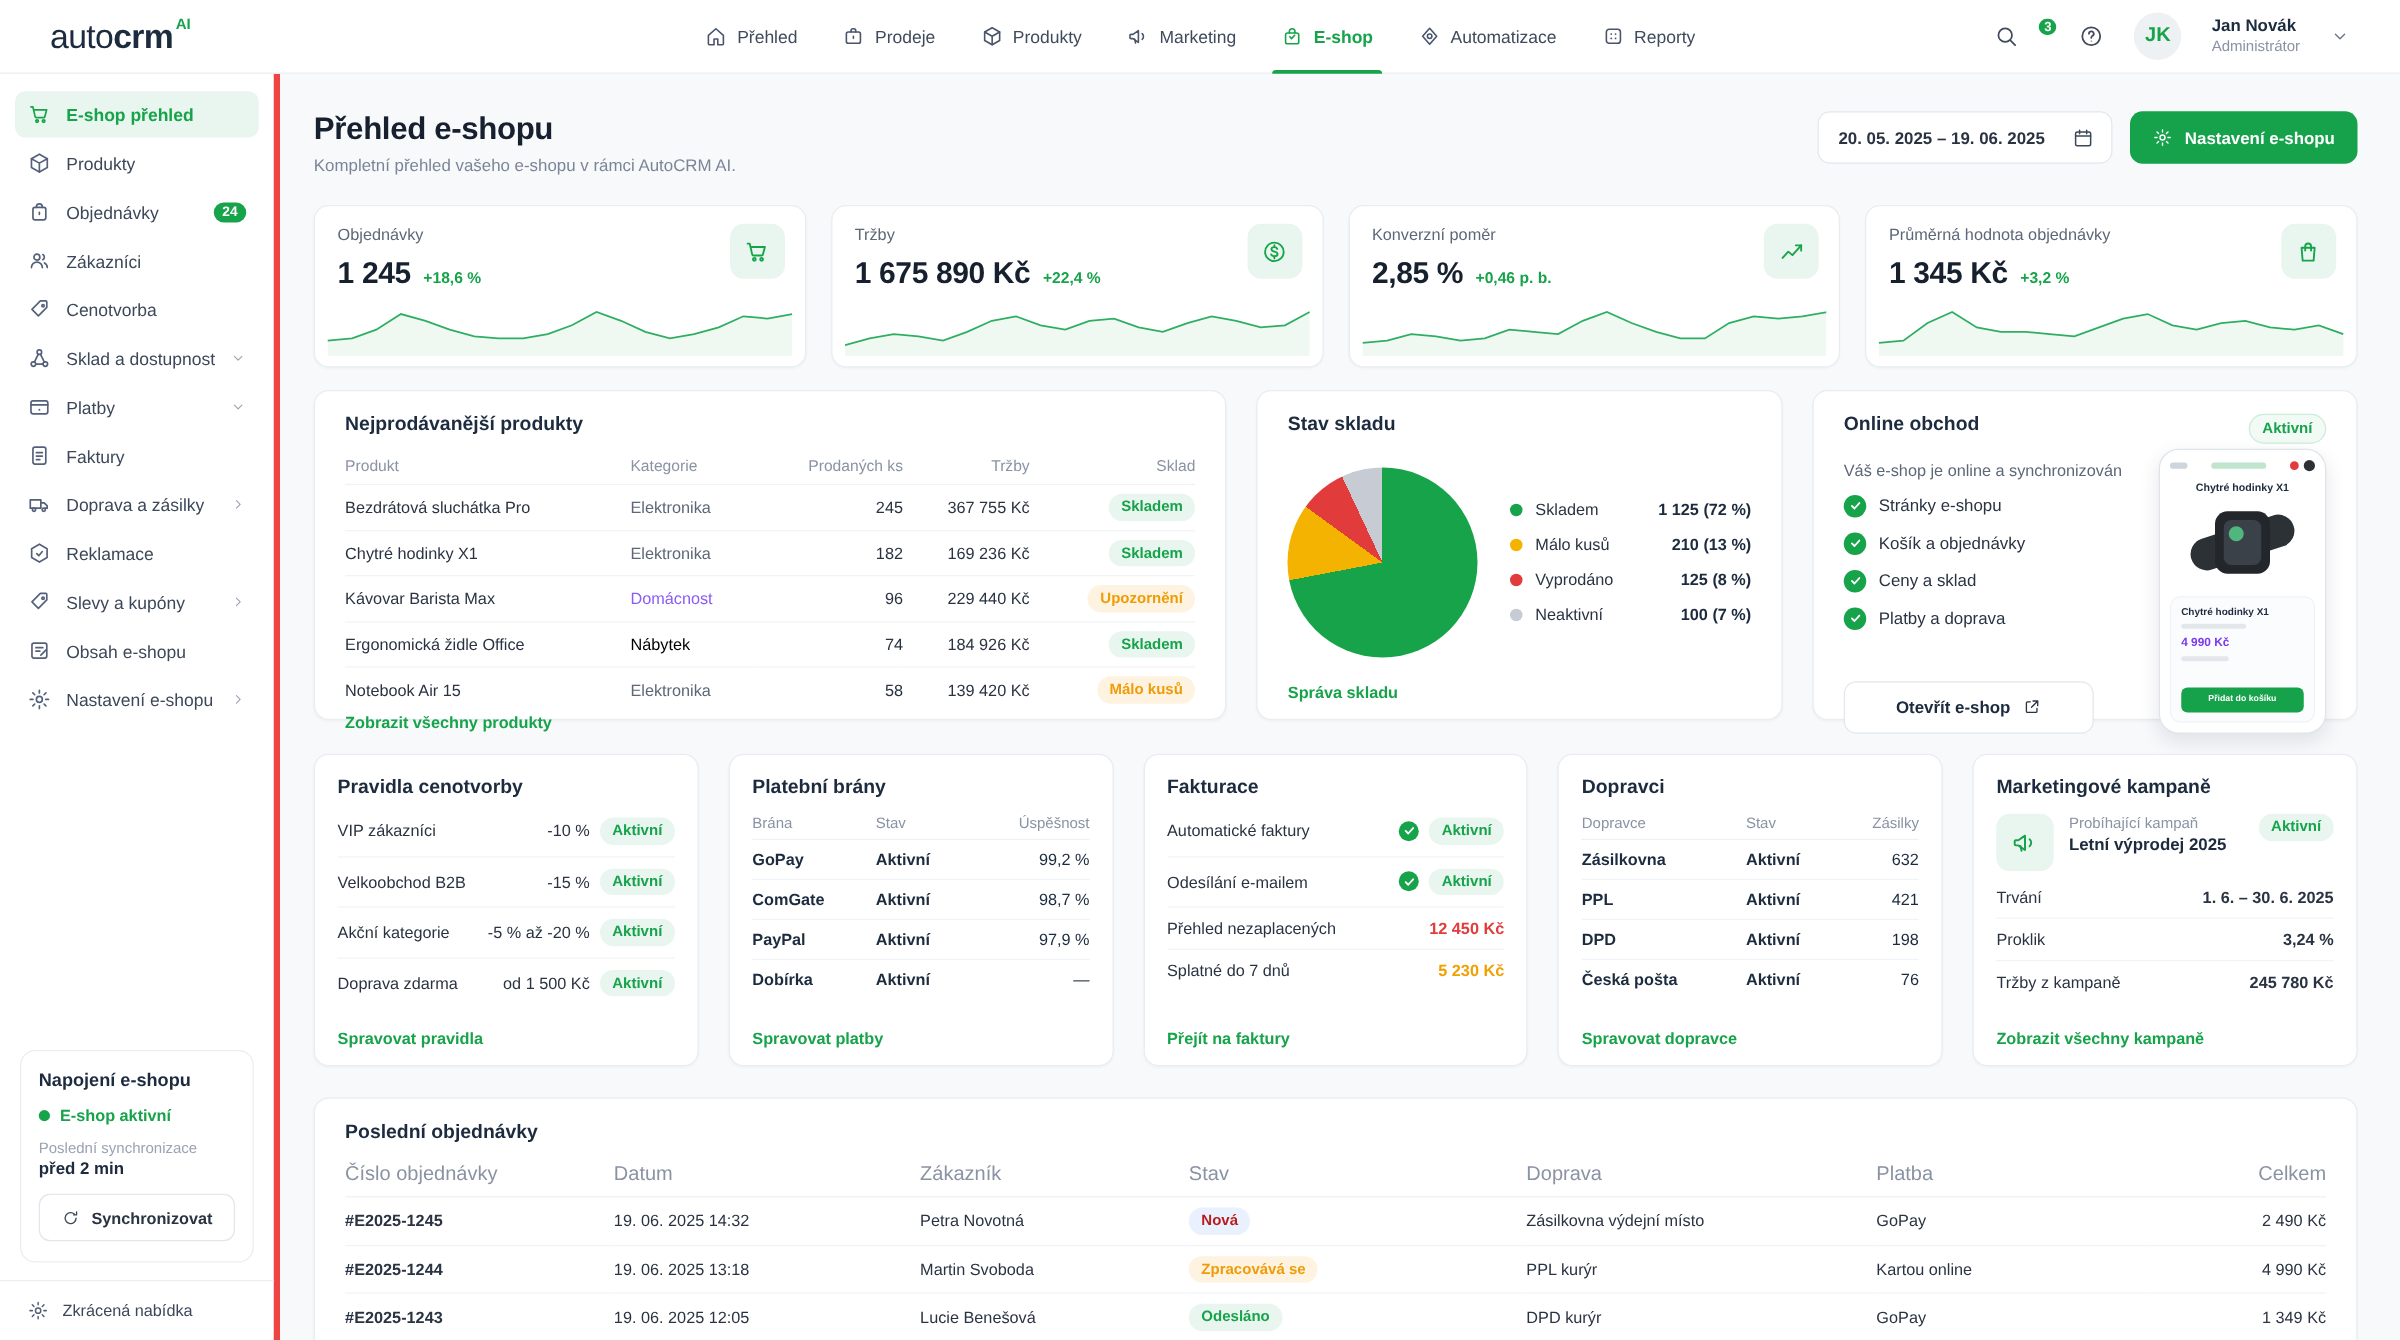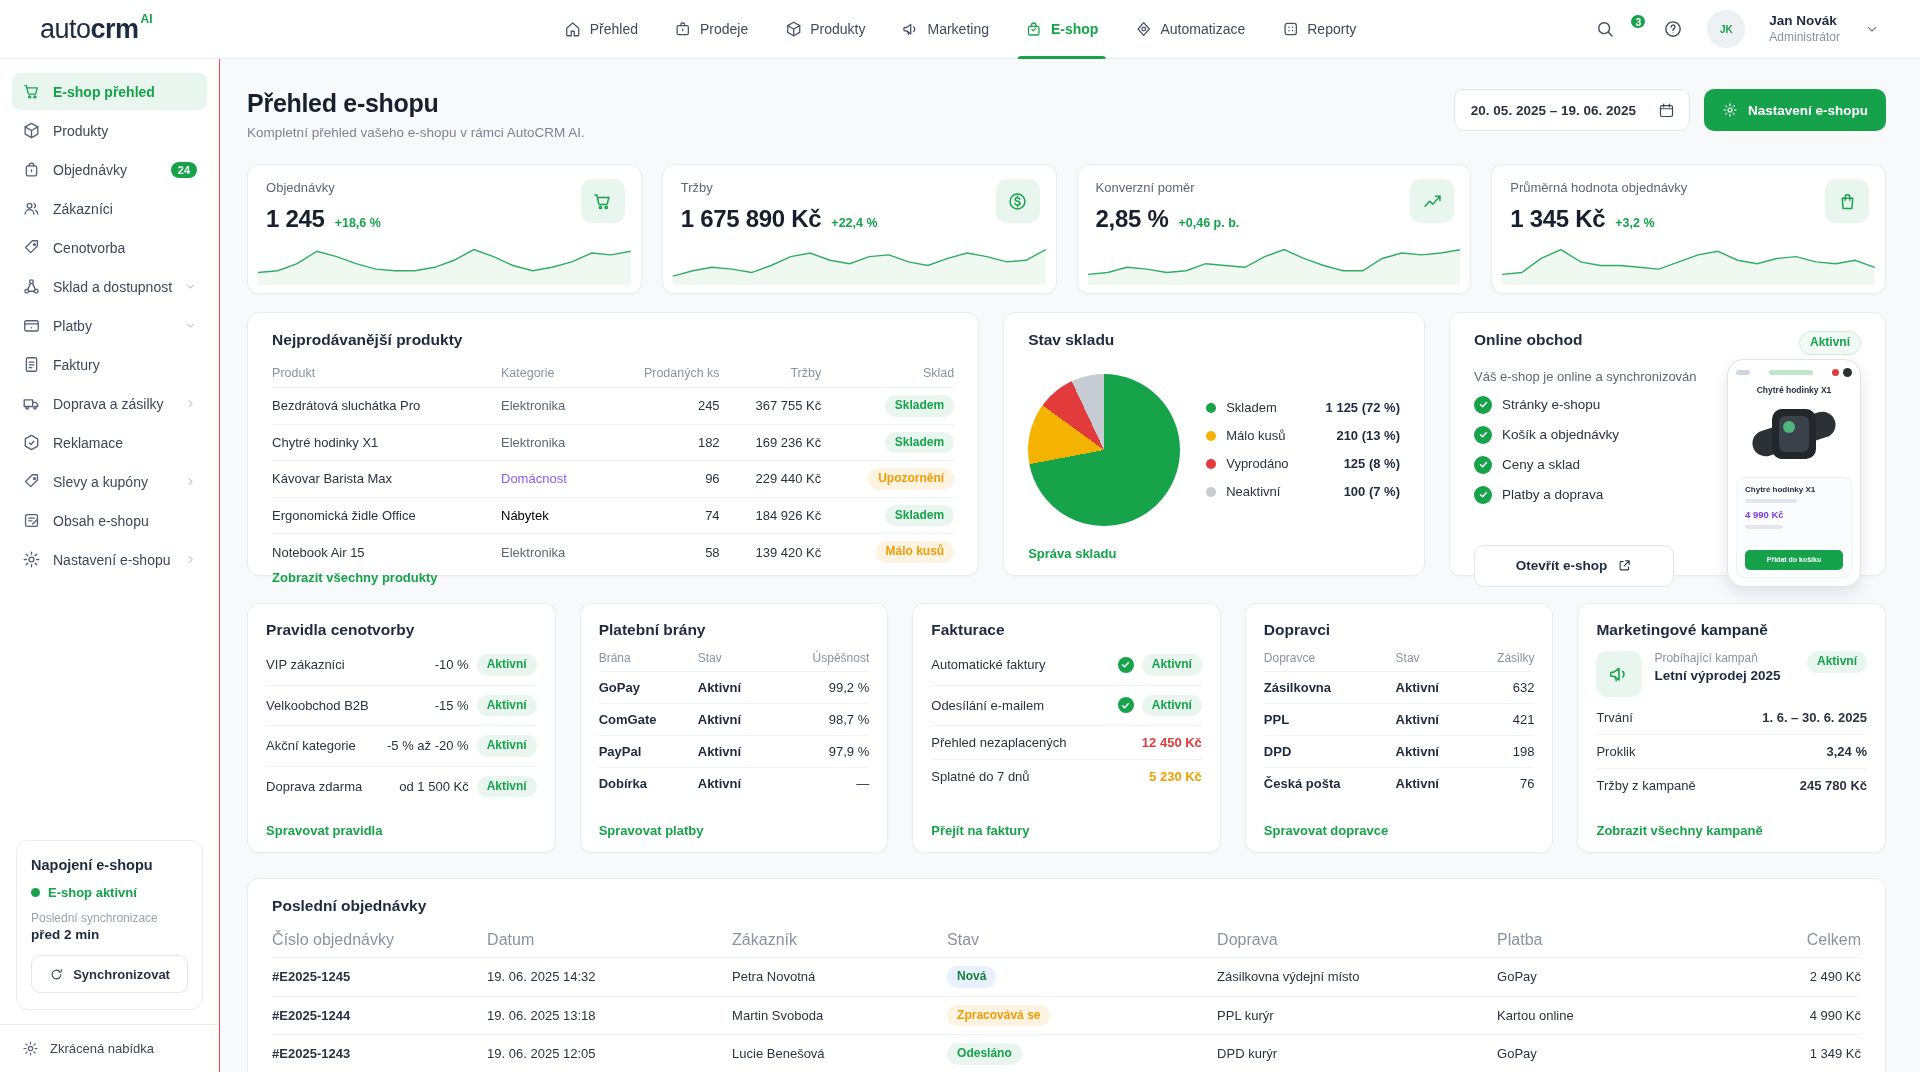--- a/index.html
+++ b/index.html
@@ -17,29 +17,29 @@
   .nav-center { position:absolute; left:50%; transform:translateX(-50%); display:flex; gap:10px; height:100%; }
   .nav-item { display:flex; align-items:center; gap:8px; padding:0 13px; font-size:14px; font-weight:500; color:#3f4a5c; cursor:pointer; position:relative; height:100%; }
   .nav-item .icon { width:18px; height:18px; color:#48546a; }
   .nav-item.active { color:#16a34a; font-weight:600; }
   .nav-item.active .icon { color:#16a34a; }
   .nav-item.active::after { content:""; position:absolute; left:6px; right:6px; bottom:-1px; height:3px; background:#16a34a; border-radius:3px 3px 0 0; }
   .topnav-right { margin-left:auto; display:flex; align-items:center; gap:24px; }
   .tn-ic { width:20px; height:20px; color:#3f4a5c; cursor:pointer; position:relative; }
   .bell-wrap { position:relative; cursor:pointer; }
   .bell-badge { position:absolute; top:-7px; right:-8px; min-width:17px; height:17px; border-radius:9px; background:#16a34a; color:#fff; font-size:10.5px; font-weight:700; display:flex; align-items:center; justify-content:center; padding:0 4px; border:2px solid #fff; }
-  .avatar { width:38px; height:38px; border-radius:50%; background:#edf1f4; color:#16a34a; font-weight:700; font-size:10px; display:flex; align-items:center; justify-content:center; cursor:pointer; }
+  .avatar { width:38px; height:38px; border-radius:50%; background:#edf1f4; color:#16a34a; font-weight:700; font-size:16px; display:flex; align-items:center; justify-content:center; cursor:pointer; }
   .user-block { line-height:1.25; cursor:pointer; }
   .user-name { font-size:13.5px; font-weight:700; color:#1d2b3f; }
   .user-role { font-size:12px; color:#8a93a3; }
   .chev { width:16px; height:16px; color:#6b7686; cursor:pointer; }
 
   
   .shell { display:flex; height:1013px; }
-  .sidebar { width:240px; background:#fff; border-right:1px solid #ef4444; display:flex; flex-direction:column; padding:14px 12px 0; }
+  .sidebar { width:240px; background:#fff; border-right:5px solid #ef4444; display:flex; flex-direction:column; padding:14px 12px 0; }
   .snav { display:flex; flex-direction:column; gap:2px; }
   .s-item { display:flex; align-items:center; gap:12px; padding:9px 10px; border-radius:8px; font-size:14px; font-weight:500; color:#3c4859; cursor:pointer; }
   .s-item .icon { width:19px; height:19px; color:#55617a; }
   .s-item.active { background:#e9f6ef; color:#16a34a; font-weight:600; }
   .s-item.active .icon { color:#16a34a; }
   .s-label { flex:1 1 auto; white-space:nowrap; overflow:hidden; }
   .s-badge { background:#16a34a; color:#fff; font-size:11px; font-weight:700; border-radius:999px; padding:2px 7px; }
   .s-chev { width:13px; height:13px; color:#9aa3b2; }
   .conn-card { margin:auto 4px 14px; border:1px solid #e9edf2; border-radius:12px; padding:16px 14px; }
   .conn-title { font-size:14.5px; font-weight:700; color:#1d2b3f; }
@@ -84,21 +84,21 @@
   .row2 .card { height:264px; padding:18px 24px 14px; display:flex; flex-direction:column; }
 
   table.mini { width:100%; border-collapse:collapse; margin-top:10px; }
   table.mini th { font-size:12.5px; font-weight:400; color:#8a93a3; text-align:left; padding:7px 0; border-bottom:1px solid #eef1f5; }
   table.mini td { font-size:13px; color:#2a3342; padding:7px 0; border-bottom:1px solid #f1f4f7; }
   table.mini tr:last-child td { border-bottom:none; }
   .ta-r { text-align:right !important; }
   .pill { display:inline-block; font-size:12px; font-weight:600; border-radius:999px; padding:3px 10px; line-height:1.3; }
   .pill-success { background:#e9f6ef; color:#17a34b; }
   .pill-warning { background:#fdf3e0; color:#ef9c07; }
-  .pill-info { background:#e9f1fe; color:#15803d; }
+  .pill-info { background:#e9f1fe; color:#b91c1c; }
   .pill-outline { background:#f2faf5; color:#17a34b; border:1px solid #cdebd9; }
 
   
   .stock-body { flex:1; display:flex; align-items:center; gap:26px; padding-top:4px; }
   .donut-wrap { position:relative; width:152px; height:152px; flex:0 0 auto; }
   .donut { width:100%; height:100%; border-radius:50%; }
   .donut-hole { position:absolute; inset:25px; background:#fff; border-radius:50%; display:flex; flex-direction:column; align-items:center; justify-content:center; }
   .donut-total { font-size:23px; font-weight:700; color:#17202e; }
   .donut-total-label { font-size:12px; color:#8a93a3; margin-top:1px; }
   .legend { flex:1; display:flex; flex-direction:column; gap:13px; }

